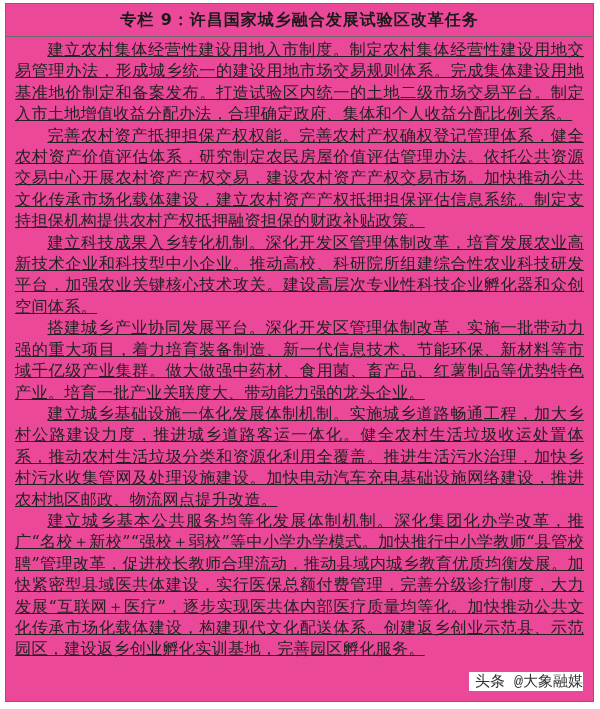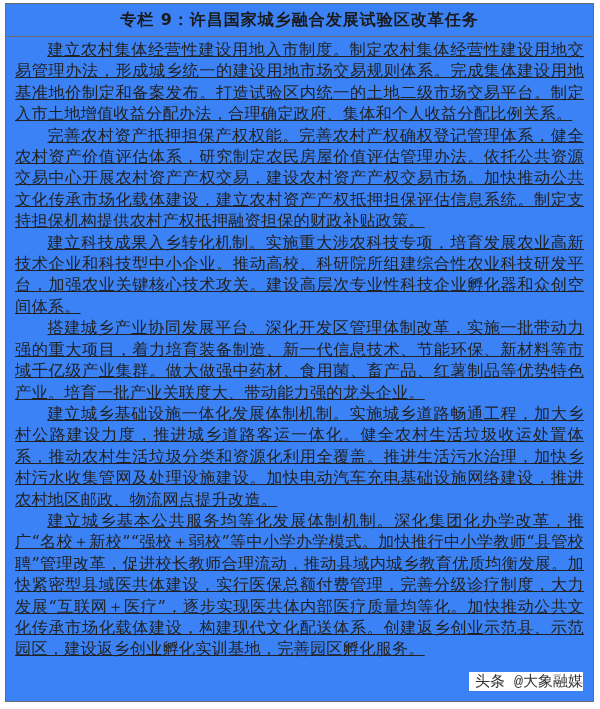--- a/index.html
+++ b/index.html
@@ -16,21 +16,21 @@
     color: #1a1a1a;
   }
   .panel {
     position: absolute;
     left: 5px;
     top: 3px;
     width: 589px;
     height: 699px;
     border: 1.5px solid #6b6b6b;
     box-sizing: border-box;
-    background: #3b82f6;
+    background: #ec4899;
   }
   .panel-header {
     height: 33px;
     border-bottom: 1.5px solid #6b6b6b;
     box-sizing: border-box;
     display: flex;
     align-items: center;
     justify-content: center;
     font-family: "DejaVu Sans", "Liberation Sans", sans-serif;
     font-size: 16px;
@@ -64,19 +64,19 @@
   }
 </style>
 </head>
 <body>
 
 <div class="panel">
   <div class="panel-header">专栏 9：许昌国家城乡融合发展试验区改革任务</div>
   <div class="panel-body">
     <p class="para">建立农村集体经营性建设用地入市制度。制定农村集体经营性建设用地交易管理办法，形成城乡统一的建设用地市场交易规则体系。完成集体建设用地基准地价制定和备案发布。打造试验区内统一的土地二级市场交易平台。制定入市土地增值收益分配办法，合理确定政府、集体和个人收益分配比例关系。</p>
     <p class="para">完善农村资产抵押担保产权权能。完善农村产权确权登记管理体系，健全农村资产价值评估体系，研究制定农民房屋价值评估管理办法。依托公共资源交易中心开展农村资产产权交易，建设农村资产产权交易市场。加快推动公共文化传承市场化载体建设，建立农村资产产权抵押担保评估信息系统。制定支持担保机构提供农村产权抵押融资担保的财政补贴政策。</p>
-    <p class="para">建立科技成果入乡转化机制。实施重大涉农科技专项，培育发展农业高新技术企业和科技型中小企业。推动高校、科研院所组建综合性农业科技研发平台，加强农业关键核心技术攻关。建设高层次专业性科技企业孵化器和众创空间体系。</p>
+    <p class="para">建立科技成果入乡转化机制。深化开发区管理体制改革，培育发展农业高新技术企业和科技型中小企业。推动高校、科研院所组建综合性农业科技研发平台，加强农业关键核心技术攻关。建设高层次专业性科技企业孵化器和众创空间体系。</p>
     <p class="para">搭建城乡产业协同发展平台。深化开发区管理体制改革，实施一批带动力强的重大项目，着力培育装备制造、新一代信息技术、节能环保、新材料等市域千亿级产业集群。做大做强中药材、食用菌、畜产品、红薯制品等优势特色产业。培育一批产业关联度大、带动能力强的龙头企业。</p>
     <p class="para">建立城乡基础设施一体化发展体制机制。实施城乡道路畅通工程，加大乡村公路建设力度，推进城乡道路客运一体化。健全农村生活垃圾收运处置体系，推动农村生活垃圾分类和资源化利用全覆盖。推进生活污水治理，加快乡村污水收集管网及处理设施建设。加快电动汽车充电基础设施网络建设，推进农村地区邮政、物流网点提升改造。</p>
     <p class="para">建立城乡基本公共服务均等化发展体制机制。深化集团化办学改革，推广“名校＋新校”“强校＋弱校”等中小学办学模式。加快推行中小学教师“县管校聘”管理改革，促进校长教师合理流动，推动县域内城乡教育优质均衡发展。加快紧密型县域医共体建设，实行医保总额付费管理，完善分级诊疗制度，大力发展“互联网＋医疗”，逐步实现医共体内部医疗质量均等化。加快推动公共文化传承市场化载体建设，构建现代文化配送体系。创建返乡创业示范县、示范园区，建设返乡创业孵化实训基地，完善园区孵化服务。</p>
   </div>
   <div class="watermark">头条 @大象融媒</div>
 </div>
 
 </body></html>

